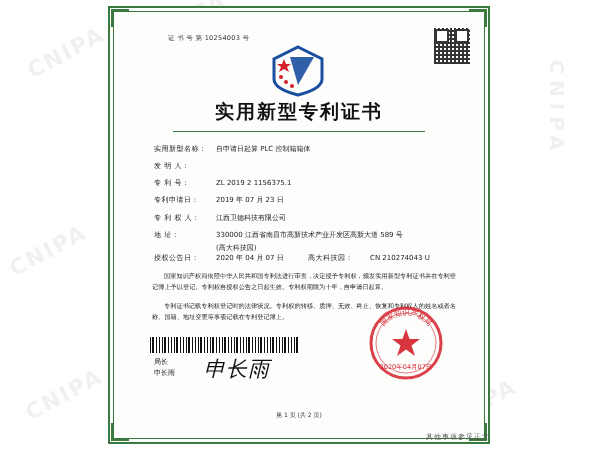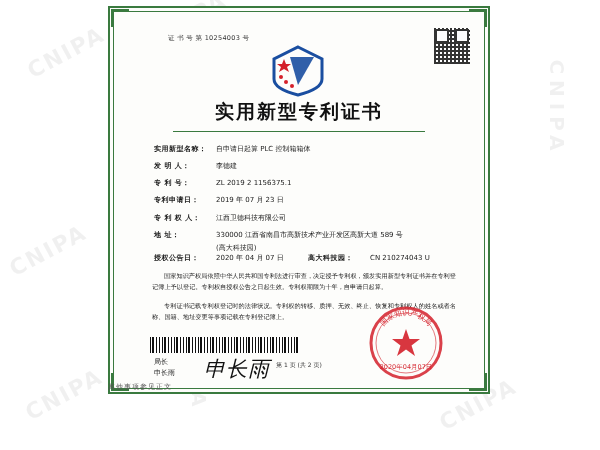--- a/index.html
+++ b/index.html
@@ -23,21 +23,21 @@
   }
   .wm.v{
     transform:rotate(90deg);
     font-size:20px;
     letter-spacing:6px;
   }
   
   .sheet{
     position:absolute;
     left:108px;top:6px;
-    width:382px;height:388px;
+    width:382px;height:438px;
     background:#fdfdfb;
   }
   .border-outer{
     position:absolute;inset:0;
     border:2px solid #3a7a3f;
   }
   .border-inner{
     position:absolute;inset:5px;
     border:1px solid #3a7a3f;
   }
@@ -98,21 +98,20 @@
     font-size:7px;color:#1a1a1a;
     line-height:1.45;
   }
   .frow{
     display:flex;
     margin-bottom:7px;
   }
   .flabel{
     width:62px;flex:none;
     letter-spacing:.5px;
-    font-weight:bold;
   }
   .fval{flex:1;}
   .fval2{margin-left:62px;font-size:7px;margin-top:-4px;margin-bottom:0;}
 
   .para{
     margin:8px 22px 0 32px;
     font-size:6.2px;line-height:1.75;color:#222;
     text-align:justify;
     text-indent:12px;
   }
@@ -140,21 +139,21 @@
   .seal{
     position:absolute;right:34px;bottom:-2px;
     width:76px;height:76px;
   }
   .pagefoot{
     position:absolute;left:0;right:0;bottom:14px;
     text-align:center;font-size:6px;color:#333;
   }
   .bottomnote{
     position:absolute;left:0;right:0;bottom:2px;
-    text-align:left;font-size:7px;color:#555;letter-spacing:1px;
+    text-align:right;font-size:7px;color:#555;letter-spacing:1px;
   }
 </style>
 </head>
 <body>
 
 <div>
   <div class="wm" style="left:24px;top:40px;">CNIPA</div>
   <div class="wm" style="left:6px;top:238px;">CNIPA</div>
   <div class="wm" style="left:22px;top:382px;">CNIPA</div>
   <div class="wm" style="left:146px;top:6px;">CNIPA</div>
@@ -192,21 +191,20 @@
     <div class="maintitle">实用新型专利证书</div>
     <div class="rule"></div>
 
     <div class="fields">
       <div class="frow">
         <div class="flabel">实用新型名称：</div>
         <div class="fval">自申请日起算 PLC 控制箱箱体</div>
       </div>
       <div class="frow">
         <div class="flabel">发 明 人：</div>
-        <div class="fval">李德建</div>
       </div>
       <div class="frow">
         <div class="flabel">专 利 号：</div>
         <div class="fval">ZL 2019 2 1156375.1</div>
       </div>
       <div class="frow">
         <div class="flabel">专利申请日：</div>
         <div class="fval">2019 年 07 月 23 日</div>
       </div>
       <div class="frow">

